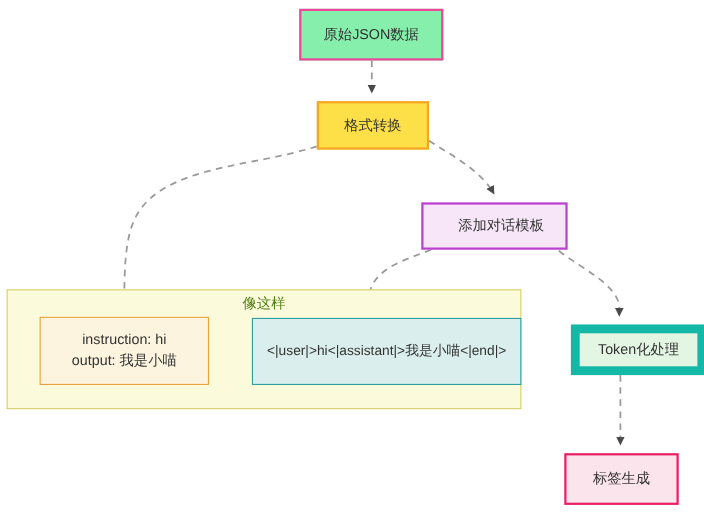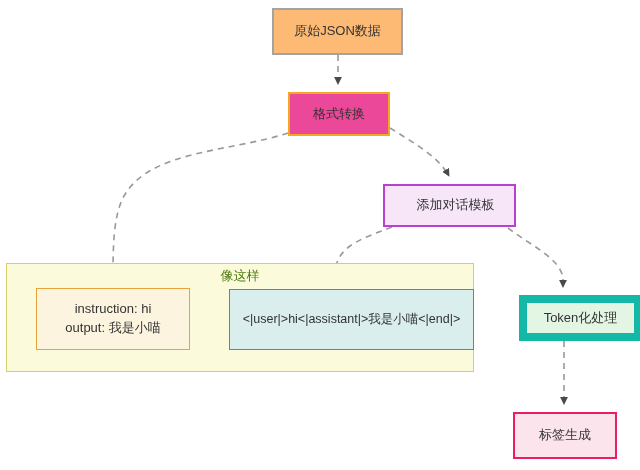--- a/index.html
+++ b/index.html
@@ -36,26 +36,26 @@
     z-index: 3;
   }
   .node-label {
     display: block;
     white-space: pre-line;
   }
 
   
   #node-raw-json {
     left: 272px; top: 8px; width: 131px; height: 47px;
-    background: #fdba74;
-    border: 2px solid #a3a3a3;
+    background: #86efac;
+    border: 2px solid #ec4899;
   }
   #node-format-convert {
     left: 288px; top: 92px; width: 102px; height: 44px;
-    background: #ec4899;
+    background: #fde047;
     border: 2px solid #f5a623;
   }
   #node-add-template {
     left: 383px; top: 184px; width: 133px; height: 43px;
     background: #f6e6f8;
     border: 2px solid #b game;
   }
   #node-add-template {
     left: 383px; top: 184px; width: 133px; height: 43px;
     background: #f6e6f8;

